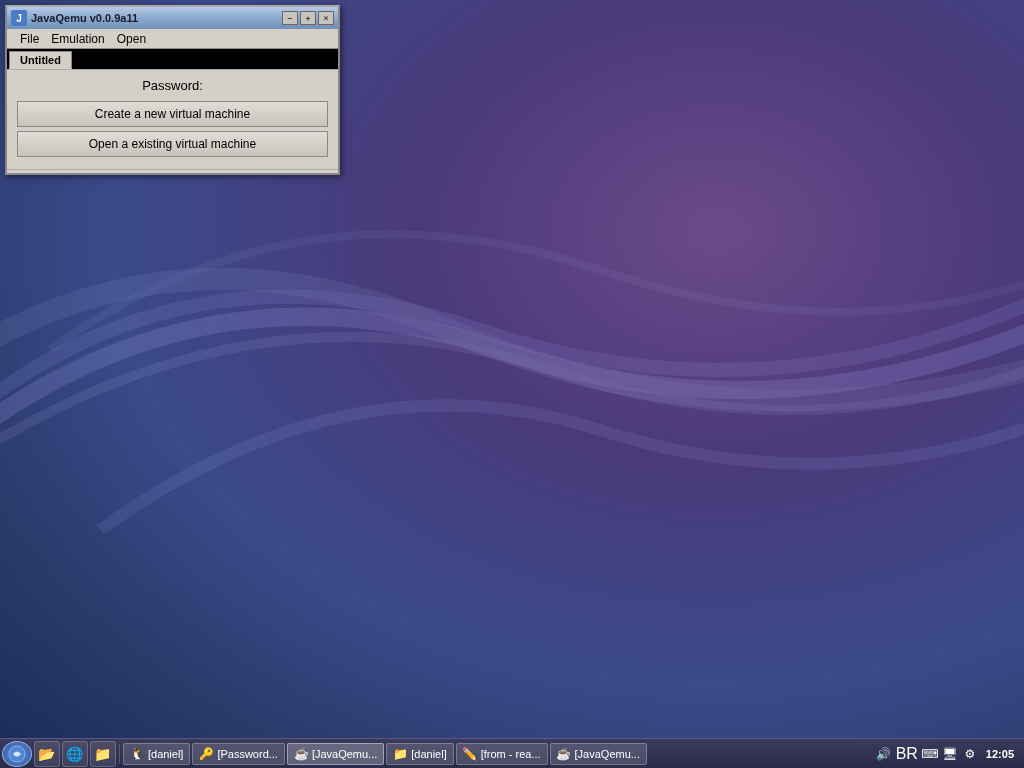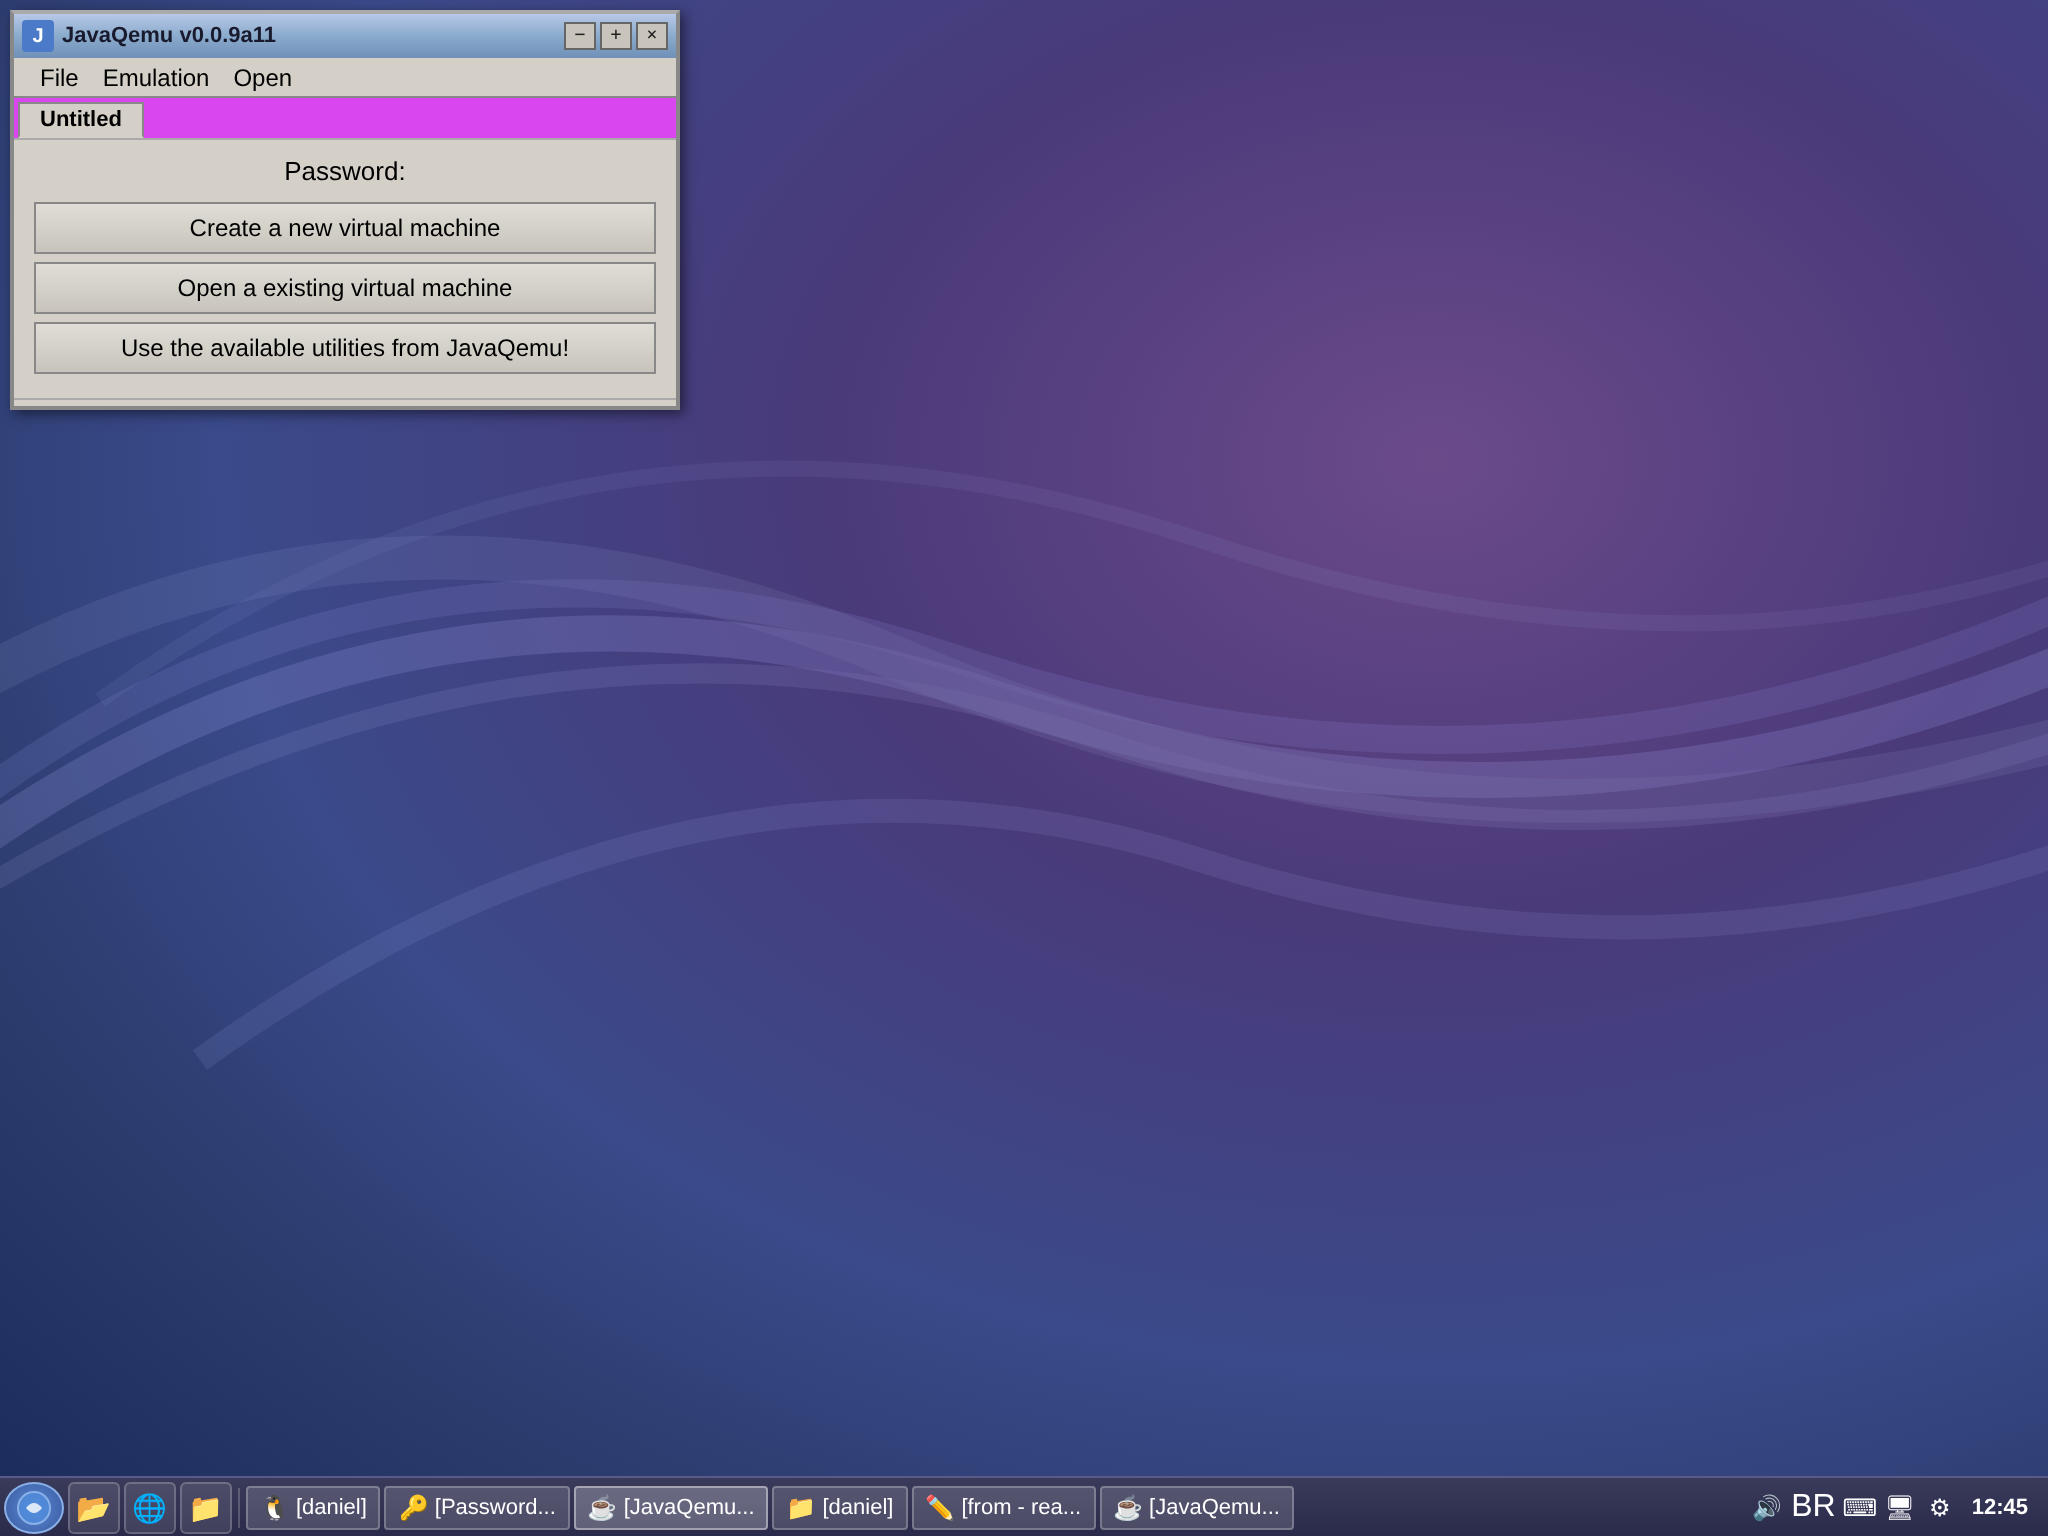--- a/index.html
+++ b/index.html
@@ -117,21 +117,21 @@
     .menu-item {
       padding: 2px 6px;
       font-size: 12px;
       color: #000;
       cursor: pointer;
       white-space: nowrap;
     }
 
     
     .tab-bar {
-      background: #d946ef;
+      background: #000000;
       padding: 2px 2px 0 2px;
       display: flex;
     }
 
     .tab {
       padding: 2px 10px;
       font-size: 11px;
       border: 1px solid #888;
       border-bottom: none;
       background: #c0bdb5;
@@ -330,21 +330,20 @@
     </div>
 
     <div class="tab-bar">
       <div class="tab active">Untitled</div>
     </div>
 
     <div class="window-content">
       <div class="options-label">Password:</div>
       <button class="option-btn">Create a new virtual machine</button>
       <button class="option-btn">Open a existing virtual machine</button>
-      <button class="option-btn">Use the available utilities from JavaQemu!</button>
     </div>
 
     <div class="window-bottom-border"></div>
   </div>
 
   <div class="taskbar">
 
     <div class="taskbar-start">
       <svg viewBox="0 0 18 18" fill="none">
         <circle cx="9" cy="9" r="8" fill="rgba(80,140,220,0.8)" stroke="#8ab0e8" stroke-width="1"></circle>
@@ -384,17 +383,17 @@
     </div>
 
     <div class="taskbar-tray">
       <div class="tray-icon">🔊</div>
       <div class="tray-item">
         <span>BR</span>
       </div>
       <div class="tray-icon">⌨</div>
       <div class="tray-icon">🖥</div>
       <div class="tray-icon">⚙</div>
-      <div class="tray-clock">12:45</div>
+      <div class="tray-clock">12:05</div>
     </div>
   </div>
 
 </div>
 
 </body></html>

